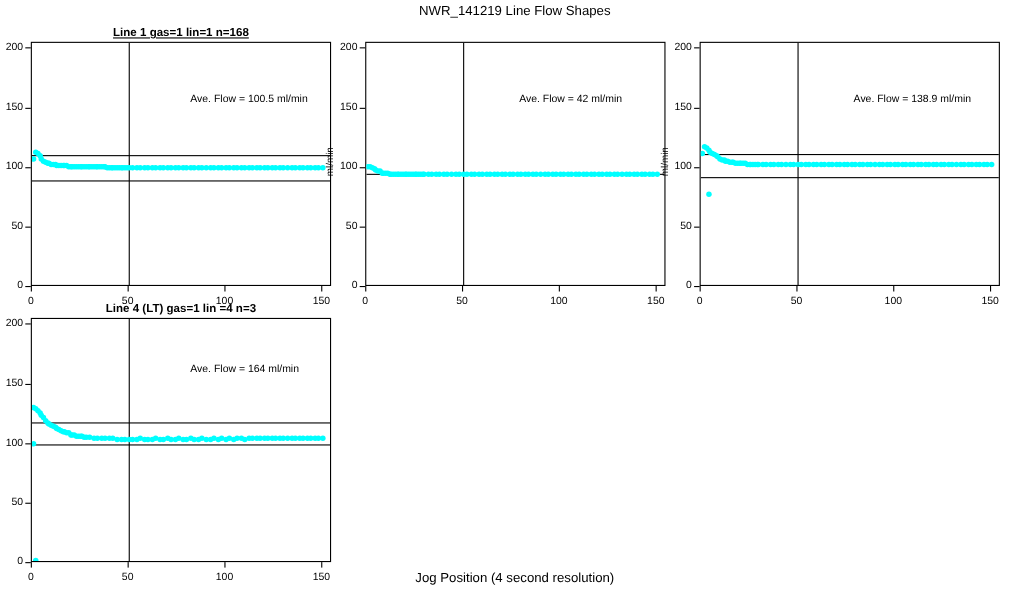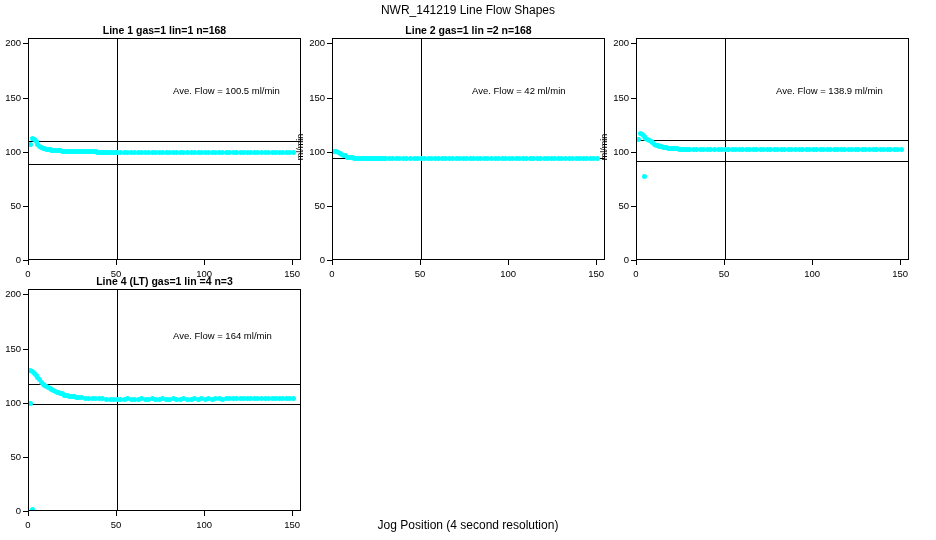--- a/index.html
+++ b/index.html
@@ -47,21 +47,21 @@
   .hline{position:absolute;height:1px;background:#000000;}
   .vline{position:absolute;width:1px;background:#000000;}
 </style>
 </head>
 <body>
 
 <div class="maintitle">NWR_141219  Line Flow Shapes</div>
 
 <div id="panels">
     <div class="panel" style="left: 0px; top: 0px; width: 936px; height: 540px; pointer-events: none;">
-      <div class="panel-title" style="left: 28px; width: 273px; top: 24px;">Line 1 gas=1 lin=1 n=168</div>
+      <div class="panel-title" style="left: 28px; width: 273px; top: 24px; text-decoration: underline;">Line 1 gas=1 lin=1 n=168</div>
       <div class="plotbox" style="left: 28px; top: 38px; width: 273px; height: 222px; overflow: hidden;">
         <div class="hline" style="left: 0px; width: 273px; top: 101.795px;"></div>
         <div class="hline" style="left: 0px; width: 273px; top: 124.537px;"></div>
         <div class="vline" style="top: 0px; height: 222px; left: 88.0645px;"></div>
         <div class="pt" style="left: -0.73871px; top: 102.544px;"></div>
         <div class="pt" style="left: 1.02258px; top: 97.1293px;"></div>
         <div class="pt" style="left: 2.78387px; top: 98.2122px;"></div>
         <div class="pt" style="left: 4.54516px; top: 100.378px;"></div>
         <div class="pt" style="left: 6.30645px; top: 102.544px;"></div>
         <div class="pt" style="left: 8.06774px; top: 104.71px;"></div>
@@ -175,21 +175,20 @@
       <div class="xtick-label" style="left: 8px; width: 40px; top: 268px;">0</div>
       <div class="tick" style="left: 116.065px; top: 260px; width: 1px; height: 5px;"></div>
       <div class="xtick-label" style="left: 96.0645px; width: 40px; top: 268px;">50</div>
       <div class="tick" style="left: 204.129px; top: 260px; width: 1px; height: 5px;"></div>
       <div class="xtick-label" style="left: 184.129px; width: 40px; top: 268px;">100</div>
       <div class="tick" style="left: 292.194px; top: 260px; width: 1px; height: 5px;"></div>
       <div class="xtick-label" style="left: 272.194px; width: 40px; top: 268px;">150</div>
       <div class="ylabel" style="left: -34px; top: 142px; width: 60px; text-align: center;">ml/min</div>
     </div>
     <div class="panel" style="left: 0px; top: 0px; width: 936px; height: 540px; pointer-events: none;">
-      <div class="panel-title" style="left: 332px; width: 273px; top: 24px;">Line 2 gas=1 lin =2 n=168</div>
       <div class="plotbox" style="left: 332px; top: 38px; width: 273px; height: 222px; overflow: hidden;">
         <div class="hline" style="left: 0px; width: 273px; top: 119.122px;"></div>
         <div class="vline" style="top: 0px; height: 222px; left: 88.0645px;"></div>
         <div class="pt" style="left: -0.73871px; top: 110.124px;"></div>
         <div class="pt" style="left: 1.02258px; top: 110.124px;"></div>
         <div class="pt" style="left: 2.78387px; top: 111.207px;"></div>
         <div class="pt" style="left: 4.54516px; top: 112.29px;"></div>
         <div class="pt" style="left: 6.30645px; top: 113.373px;"></div>
         <div class="pt" style="left: 8.06774px; top: 114.456px;"></div>
         <div class="pt" style="left: 9.82903px; top: 114.456px;"></div>

